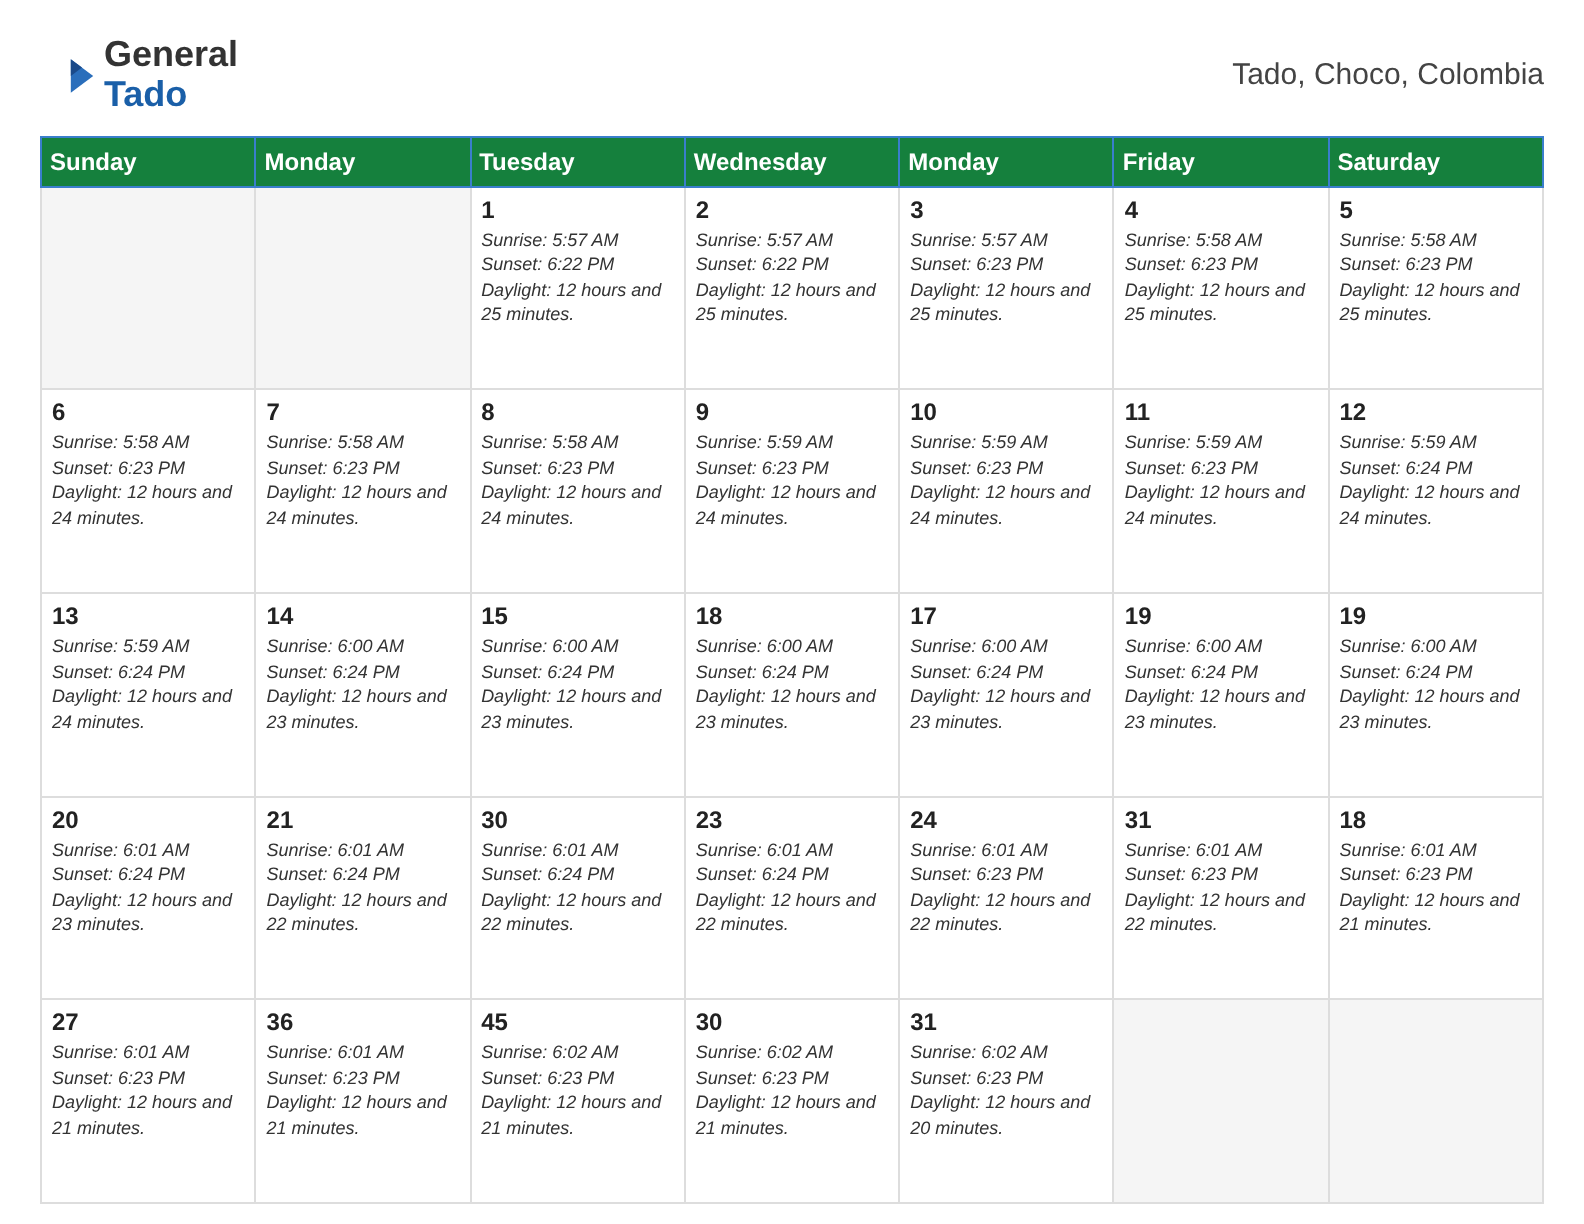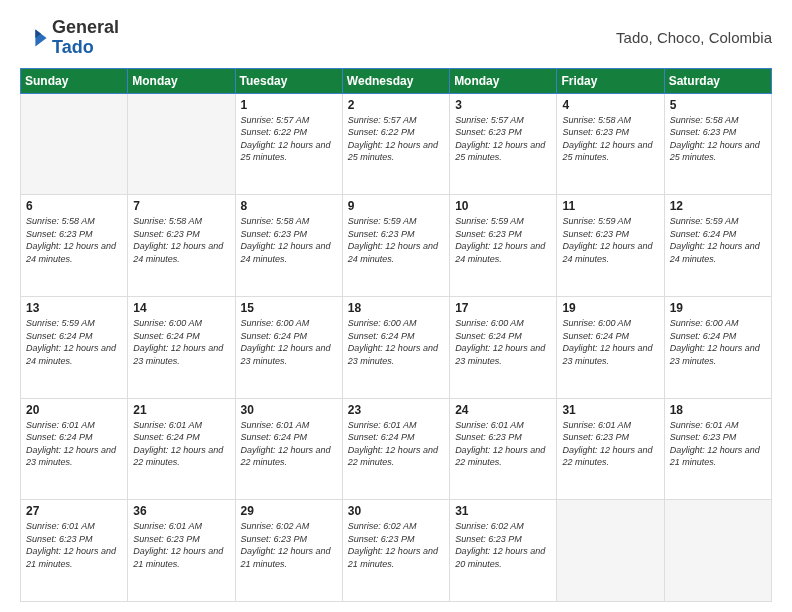--- a/index.html
+++ b/index.html
@@ -249,21 +249,21 @@
         <tr>
           <td>
             <span class="day-num">27</span>
             <div class="day-info">Sunrise: 6:01 AM<br>Sunset: 6:23 PM<br>Daylight: 12 hours and 21 minutes.</div>
           </td>
           <td>
             <span class="day-num">36</span>
             <div class="day-info">Sunrise: 6:01 AM<br>Sunset: 6:23 PM<br>Daylight: 12 hours and 21 minutes.</div>
           </td>
           <td>
-            <span class="day-num">29</span>
+            <span class="day-num">45</span>
             <div class="day-info">Sunrise: 6:02 AM<br>Sunset: 6:23 PM<br>Daylight: 12 hours and 21 minutes.</div>
           </td>
           <td>
             <span class="day-num">30</span>
             <div class="day-info">Sunrise: 6:02 AM<br>Sunset: 6:23 PM<br>Daylight: 12 hours and 21 minutes.</div>
           </td>
           <td>
             <span class="day-num">31</span>
             <div class="day-info">Sunrise: 6:02 AM<br>Sunset: 6:23 PM<br>Daylight: 12 hours and 20 minutes.</div>
           </td>

